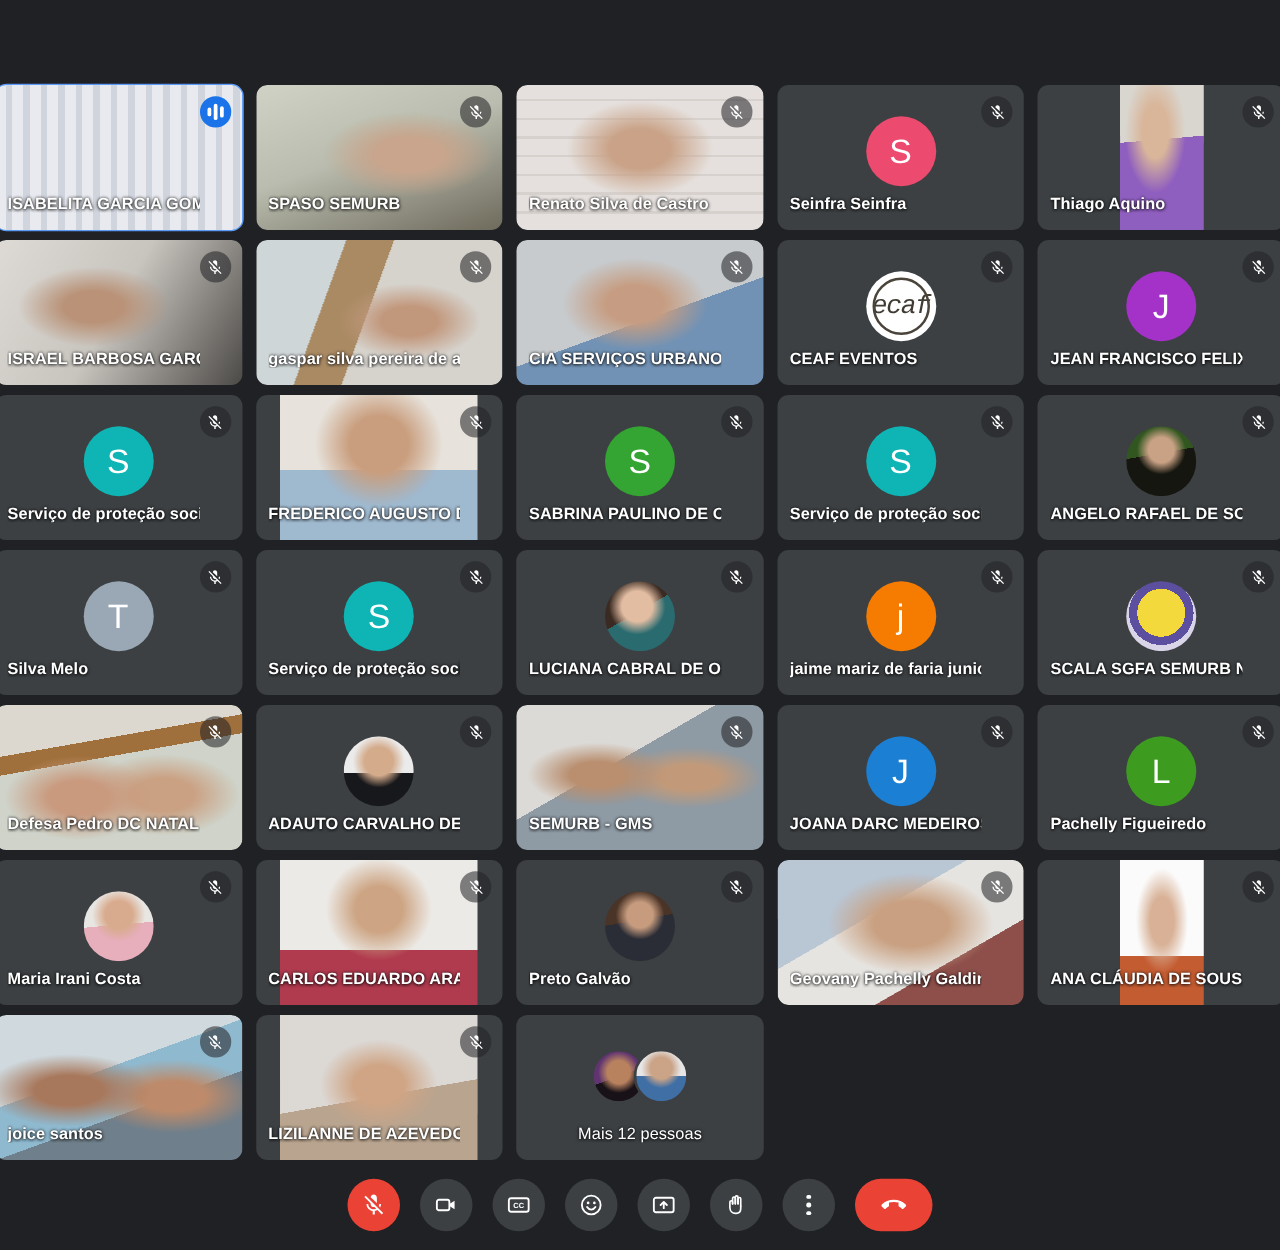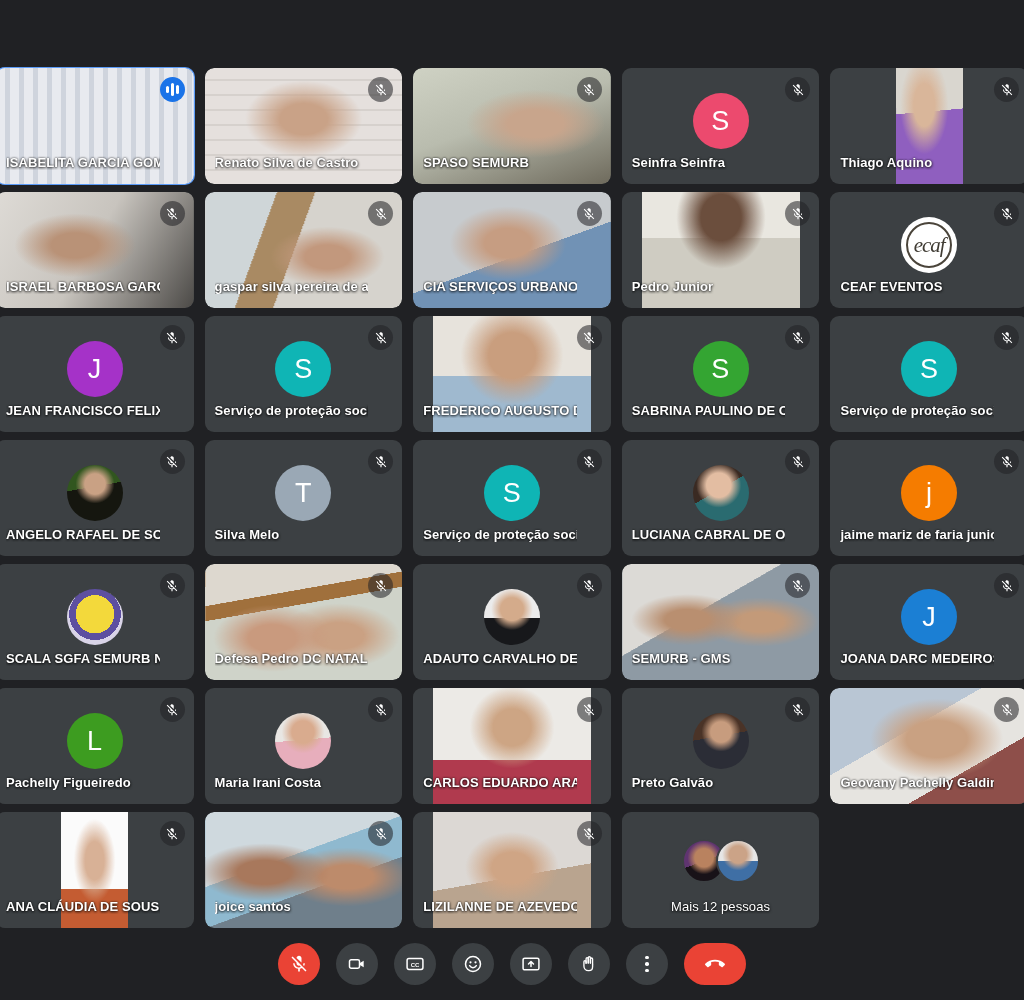--- a/index.html
+++ b/index.html
@@ -79,21 +79,21 @@
   .avatar.photo {
     background-size: cover;
     background-position: center 22%;
     font-size: 0;
   }
   .avatar.logo {
     background: #fff;
     color: #403c34;
     font-size: 21px;
     font-style: italic;
-    font-family: Liberation Serif, serif;
+    font-family: Liberation Mono, monospace;
     letter-spacing: -1px;
     border: 0;
   }
   .avatar.logo::before {
     content: "";
     position: absolute;
     inset: 5px;
     border: 2px solid #4a443a;
     border-radius: 50%;
   }
@@ -216,38 +216,38 @@
       <div class="tile speaking">
         <div class="video" style="background-image: repeating-linear-gradient(90deg, rgb(232, 234, 239) 0px, rgb(232, 234, 239) 9px, rgb(207, 212, 221) 9px, rgb(207, 212, 221) 14px), radial-gradient(at 36% 62%, rgb(74, 58, 51) 0px, rgb(74, 58, 51) 26%, rgba(74, 58, 51, 0) 62%);"></div>
         <div class="tile-name">ISABELITA GARCIA GOM...</div>
         <div class="speak-badge">
           <i></i>
           <i></i>
           <i></i>
         </div>
       </div>
       <div class="tile">
+        <div class="video" style="background-image: radial-gradient(at 62% 48%, rgb(200, 165, 140) 0px, rgb(200, 165, 140) 16%, rgba(200, 165, 140, 0) 40%), linear-gradient(160deg, rgb(207, 210, 196) 0%, rgb(185, 188, 174) 45%, rgb(110, 106, 92) 100%);"></div>
+        <div class="tile-name">SPASO SEMURB</div>
+        <div class="mic-badge">
+          <svg viewBox="0 0 24 24" fill="#fff">
+            <path d="M19 11h-1.7c0 .74-.16 1.43-.43 2.05l1.23 1.23c.56-.98.9-2.09.9-3.28zm-4.02.17c0-.06.02-.11.02-.17V5c0-1.66-1.34-3-3-3-1.54 0-2.79 1.16-2.96 2.65l5.94 5.52zM4.27 3L3 4.27l6.01 6.01V11c0 1.66 1.33 3 2.99 3 .22 0 .44-.03.65-.08l1.66 1.66c-.71.33-1.5.52-2.31.52-2.76 0-5.3-2.1-5.3-5.1H5c0 3.41 2.72 6.23 6 6.72V21h2v-3.28c.91-.13 1.77-.45 2.54-.9L19.73 21 21 19.73 4.27 3z"></path>
+          </svg>
+        </div>
+      </div>
+      <div class="tile">
         <div class="video" style="background-image: radial-gradient(at 50% 44%, rgb(201, 162, 135) 0px, rgb(201, 162, 135) 17%, rgba(201, 162, 135, 0) 42%), repeating-linear-gradient(0deg, rgb(229, 224, 221) 0px, rgb(229, 224, 221) 13px, rgb(214, 209, 205) 13px, rgb(214, 209, 205) 15px);"></div>
         <div class="tile-name">Renato Silva de Castro</div>
         <div class="mic-badge">
           <svg viewBox="0 0 24 24" fill="#fff">
             <path d="M19 11h-1.7c0 .74-.16 1.43-.43 2.05l1.23 1.23c.56-.98.9-2.09.9-3.28zm-4.02.17c0-.06.02-.11.02-.17V5c0-1.66-1.34-3-3-3-1.54 0-2.79 1.16-2.96 2.65l5.94 5.52zM4.27 3L3 4.27l6.01 6.01V11c0 1.66 1.33 3 2.99 3 .22 0 .44-.03.65-.08l1.66 1.66c-.71.33-1.5.52-2.31.52-2.76 0-5.3-2.1-5.3-5.1H5c0 3.41 2.72 6.23 6 6.72V21h2v-3.28c.91-.13 1.77-.45 2.54-.9L19.73 21 21 19.73 4.27 3z"></path>
           </svg>
         </div>
       </div>
       <div class="tile">
-        <div class="video" style="background-image: radial-gradient(at 62% 48%, rgb(200, 165, 140) 0px, rgb(200, 165, 140) 16%, rgba(200, 165, 140, 0) 40%), linear-gradient(160deg, rgb(207, 210, 196) 0%, rgb(185, 188, 174) 45%, rgb(110, 106, 92) 100%);"></div>
-        <div class="tile-name">SPASO SEMURB</div>
-        <div class="mic-badge">
-          <svg viewBox="0 0 24 24" fill="#fff">
-            <path d="M19 11h-1.7c0 .74-.16 1.43-.43 2.05l1.23 1.23c.56-.98.9-2.09.9-3.28zm-4.02.17c0-.06.02-.11.02-.17V5c0-1.66-1.34-3-3-3-1.54 0-2.79 1.16-2.96 2.65l5.94 5.52zM4.27 3L3 4.27l6.01 6.01V11c0 1.66 1.33 3 2.99 3 .22 0 .44-.03.65-.08l1.66 1.66c-.71.33-1.5.52-2.31.52-2.76 0-5.3-2.1-5.3-5.1H5c0 3.41 2.72 6.23 6 6.72V21h2v-3.28c.91-.13 1.77-.45 2.54-.9L19.73 21 21 19.73 4.27 3z"></path>
-          </svg>
-        </div>
-      </div>
-      <div class="tile">
         <div class="avatar" style="background: rgb(236, 74, 110);">S</div>
         <div class="tile-name">Seinfra Seinfra</div>
         <div class="mic-badge">
           <svg viewBox="0 0 24 24" fill="#fff">
             <path d="M19 11h-1.7c0 .74-.16 1.43-.43 2.05l1.23 1.23c.56-.98.9-2.09.9-3.28zm-4.02.17c0-.06.02-.11.02-.17V5c0-1.66-1.34-3-3-3-1.54 0-2.79 1.16-2.96 2.65l5.94 5.52zM4.27 3L3 4.27l6.01 6.01V11c0 1.66 1.33 3 2.99 3 .22 0 .44-.03.65-.08l1.66 1.66c-.71.33-1.5.52-2.31.52-2.76 0-5.3-2.1-5.3-5.1H5c0 3.41 2.72 6.23 6 6.72V21h2v-3.28c.91-.13 1.77-.45 2.54-.9L19.73 21 21 19.73 4.27 3z"></path>
           </svg>
         </div>
       </div>
       <div class="tile">
         <div class="video letterbox-narrow" style="background-image: radial-gradient(at 42% 32%, rgb(217, 182, 154) 0px, rgb(217, 182, 154) 19%, rgba(217, 182, 154, 0) 44%), linear-gradient(175deg, rgb(217, 214, 207) 0px, rgb(217, 214, 207) 38%, rgb(143, 95, 191) 38%, rgb(143, 95, 191) 100%);"></div>
@@ -272,29 +272,20 @@
         <div class="tile-name">gaspar silva pereira de a...</div>
         <div class="mic-badge">
           <svg viewBox="0 0 24 24" fill="#fff">
             <path d="M19 11h-1.7c0 .74-.16 1.43-.43 2.05l1.23 1.23c.56-.98.9-2.09.9-3.28zm-4.02.17c0-.06.02-.11.02-.17V5c0-1.66-1.34-3-3-3-1.54 0-2.79 1.16-2.96 2.65l5.94 5.52zM4.27 3L3 4.27l6.01 6.01V11c0 1.66 1.33 3 2.99 3 .22 0 .44-.03.65-.08l1.66 1.66c-.71.33-1.5.52-2.31.52-2.76 0-5.3-2.1-5.3-5.1H5c0 3.41 2.72 6.23 6 6.72V21h2v-3.28c.91-.13 1.77-.45 2.54-.9L19.73 21 21 19.73 4.27 3z"></path>
           </svg>
         </div>
       </div>
       <div class="tile">
         <div class="video" style="background-image: radial-gradient(at 48% 44%, rgb(198, 157, 130) 0px, rgb(198, 157, 130) 16%, rgba(198, 157, 130, 0) 40%), linear-gradient(160deg, rgb(199, 203, 206) 0px, rgb(199, 203, 206) 54%, rgb(113, 146, 181) 54%, rgb(113, 146, 181) 100%);"></div>
         <div class="tile-name">CIA SERVIÇOS URBANOS</div>
-        <div class="mic-badge">
-          <svg viewBox="0 0 24 24" fill="#fff">
-            <path d="M19 11h-1.7c0 .74-.16 1.43-.43 2.05l1.23 1.23c.56-.98.9-2.09.9-3.28zm-4.02.17c0-.06.02-.11.02-.17V5c0-1.66-1.34-3-3-3-1.54 0-2.79 1.16-2.96 2.65l5.94 5.52zM4.27 3L3 4.27l6.01 6.01V11c0 1.66 1.33 3 2.99 3 .22 0 .44-.03.65-.08l1.66 1.66c-.71.33-1.5.52-2.31.52-2.76 0-5.3-2.1-5.3-5.1H5c0 3.41 2.72 6.23 6 6.72V21h2v-3.28c.91-.13 1.77-.45 2.54-.9L19.73 21 21 19.73 4.27 3z"></path>
-          </svg>
-        </div>
-      </div>
-      <div class="tile">
-        <div class="video letterbox-wide" style="background-image: radial-gradient(at 50% 22%, rgb(107, 78, 61) 0px, rgb(107, 78, 61) 18%, rgba(107, 78, 61, 0) 40%), linear-gradient(rgb(233, 231, 224) 0px, rgb(233, 231, 224) 40%, rgb(207, 204, 194) 40%, rgb(207, 204, 194) 100%);"></div>
-        <div class="tile-name">Pedro Junior</div>
         <div class="mic-badge">
           <svg viewBox="0 0 24 24" fill="#fff">
             <path d="M19 11h-1.7c0 .74-.16 1.43-.43 2.05l1.23 1.23c.56-.98.9-2.09.9-3.28zm-4.02.17c0-.06.02-.11.02-.17V5c0-1.66-1.34-3-3-3-1.54 0-2.79 1.16-2.96 2.65l5.94 5.52zM4.27 3L3 4.27l6.01 6.01V11c0 1.66 1.33 3 2.99 3 .22 0 .44-.03.65-.08l1.66 1.66c-.71.33-1.5.52-2.31.52-2.76 0-5.3-2.1-5.3-5.1H5c0 3.41 2.72 6.23 6 6.72V21h2v-3.28c.91-.13 1.77-.45 2.54-.9L19.73 21 21 19.73 4.27 3z"></path>
           </svg>
         </div>
       </div>
       <div class="tile">
         <div class="avatar logo">ecaf</div>
         <div class="tile-name">CEAF EVENTOS</div>
         <div class="mic-badge">

